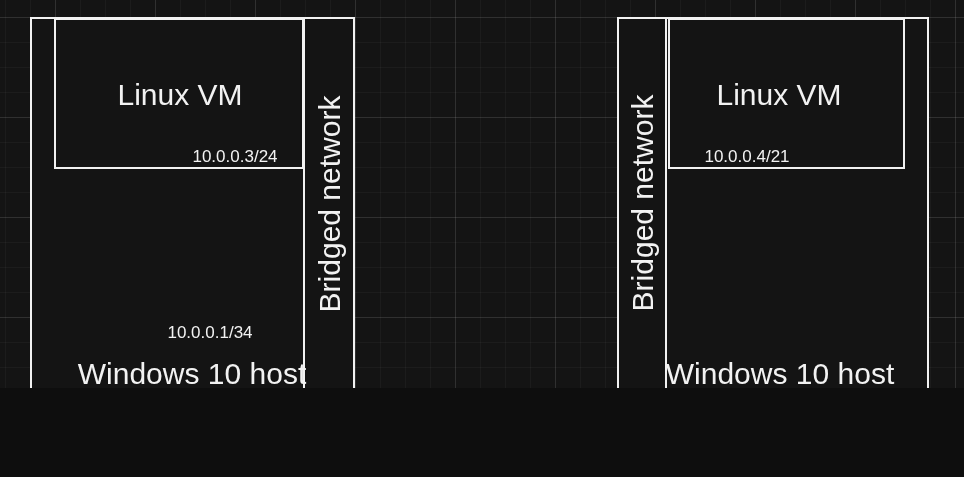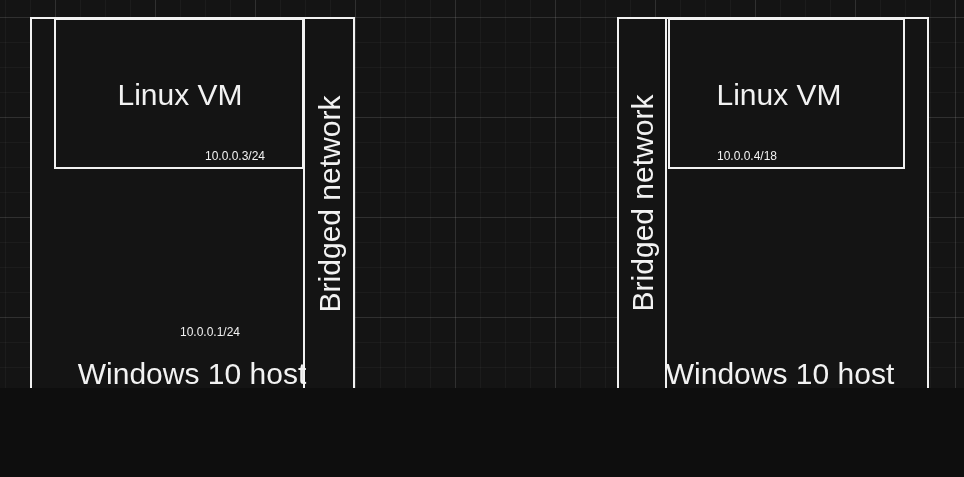--- a/index.html
+++ b/index.html
@@ -34,21 +34,21 @@
   }
 
   .lbl {
     position: absolute;
     color: var(--text);
     white-space: nowrap;
     transform: translate(-50%, -50%);
     line-height: 1.1;
   }
   .lbl-big { font-size: 30px; }
-  .lbl-ip  { font-size: 12px; }
+  .lbl-ip  { font-size: 17px; }
   .lbl-vert {
     transform: translate(-50%, -50%) rotate(-90deg);
     font-size: 30px;
   }
 
   .connector-svg {
     position: absolute;
     left: 0; top: 0;
     width: 964px; height: 477px;
   }
@@ -71,26 +71,26 @@
   <svg class="connector-svg">
     <polyline points="330,394 330,442 642,442 642,394" fill="none" stroke="#f2f2f2" stroke-width="2.5"></polyline>
   </svg>
 
   <div class="shape l-host"></div>
   <div class="shape l-vm"></div>
   <div class="shape l-strip"></div>
 
   <span class="lbl lbl-big" style="left:180px; top:94px;">Linux VM</span>
   <span class="lbl lbl-ip" style="left:235px; top:157px;">10.0.0.3/24</span>
-  <span class="lbl lbl-ip" style="left:210px; top:333px;">10.0.0.1/24</span>
+  <span class="lbl lbl-ip" style="left:210px; top:333px;">10.0.0.1/34</span>
   <span class="lbl lbl-big" style="left:192px; top:373px;">Windows 10 host</span>
   <span class="lbl lbl-vert" style="left:329px; top:204px;">Bridged network</span>
 
   <div class="shape r-host"></div>
   <div class="shape r-strip"></div>
   <div class="shape r-vm"></div>
 
   <span class="lbl lbl-big" style="left:779px; top:94px;">Linux VM</span>
-  <span class="lbl lbl-ip" style="left:747px; top:157px;">10.0.0.4/18</span>
+  <span class="lbl lbl-ip" style="left:747px; top:157px;">10.0.0.4/21</span>
   <span class="lbl lbl-big" style="left:780px; top:373px;">Windows 10 host</span>
   <span class="lbl lbl-vert" style="left:642px; top:203px;">Bridged network</span>
 
 </div>
 
 </body></html>

